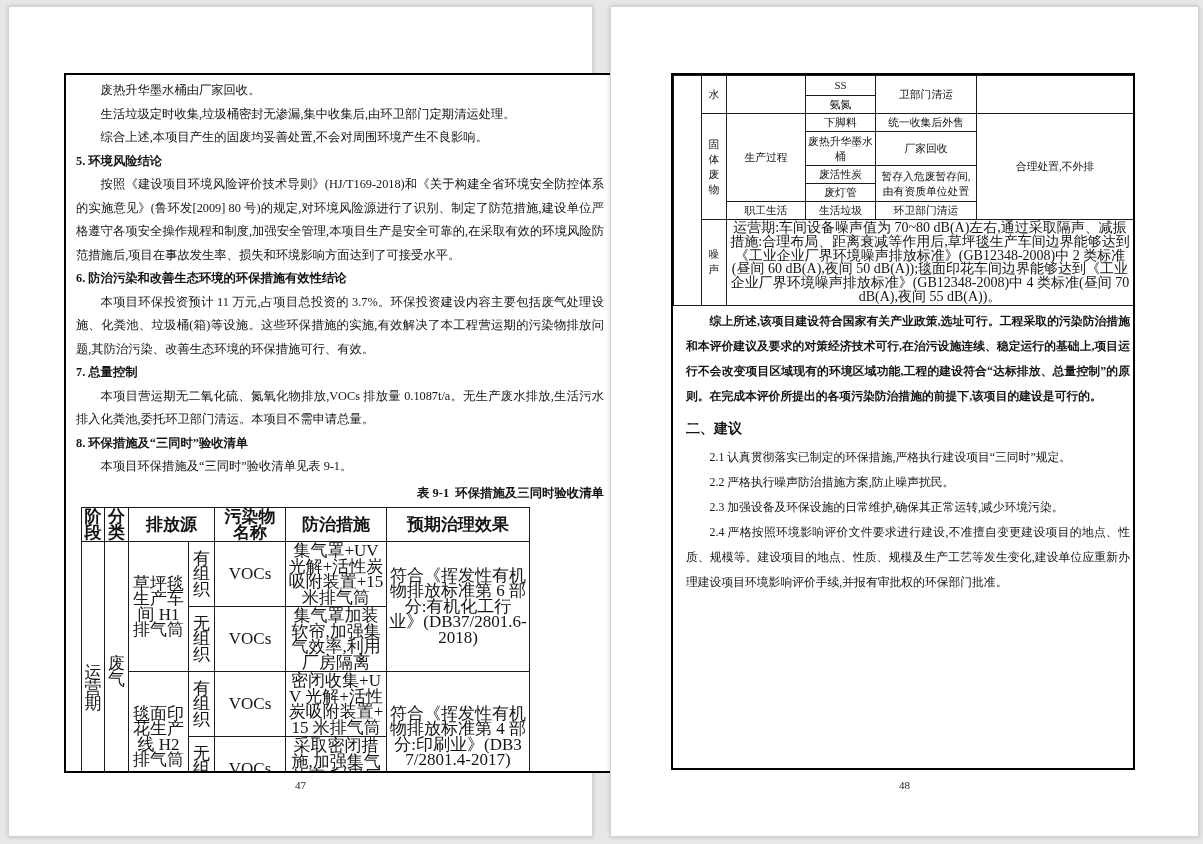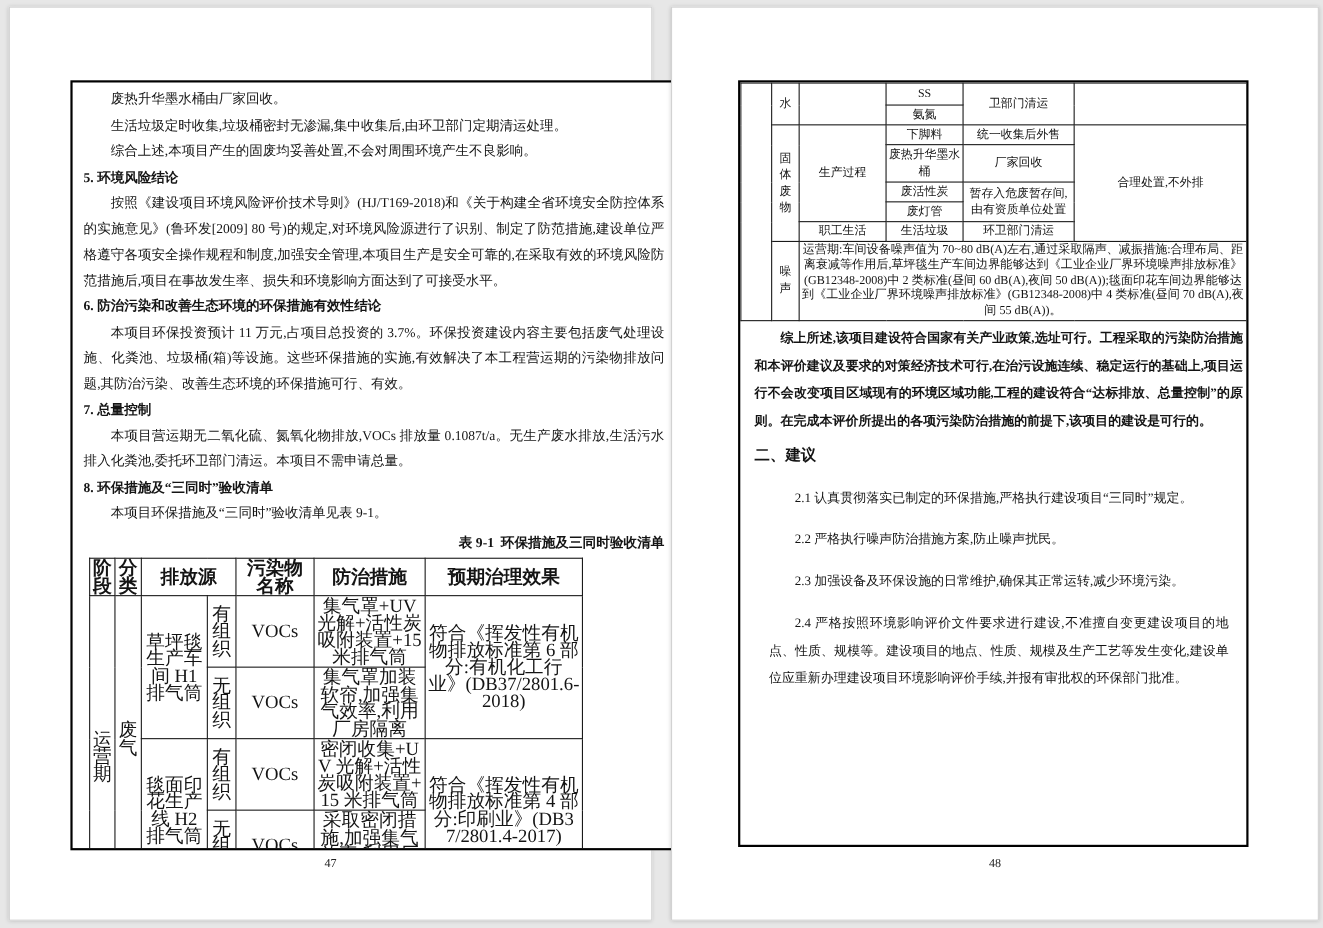--- a/index.html
+++ b/index.html
@@ -33,27 +33,27 @@
   
   .doc-table{border-collapse:collapse;table-layout:fixed;}
   .doc-table td,.doc-table th{
     border:1px solid #1a1a1a;text-align:center;vertical-align:middle;
     padding:1px 2px;word-break:break-all;font-weight:normal;
   }
   .doc-table th{font-weight:bold;}
   #table-9-1{width:448px;margin:1px 0 0 5px;font-size:17px;line-height:15.5px;}
   #table-9-2{width:100%;font-size:10.8px;line-height:15px;}
   .al{text-align:left;padding:2px 4px;margin-left:18px;}
-  .noise-cell{text-align:justify;padding:2px 5px;font-size:11px;line-height:13.8px;}
+  .noise-cell{text-align:justify;padding:2px 5px;font-size:14px;line-height:13.8px;}
 
   
   .rtext{padding:3px 3px 0 13px;font-size:11.8px;line-height:25px;}
   .conclusion{margin:0;font-weight:bold;text-indent:2em;text-align:justify;word-break:break-all;}
   .h-suggest{margin:7px 0 4px 0;font-weight:bold;font-size:14px;}
-  .suggestion{margin:13px;text-indent:2em;text-align:justify;word-break:break-all;}
+  .suggestion{margin:0;text-indent:2em;text-align:justify;word-break:break-all;}
 
   .pageno{
     position:absolute;top:772px;left:0;right:0;text-align:center;
     font-size:11px;color:#222;
   }
 </style>
 </head>
 <body>
 
 <div class="page" id="left-page">

